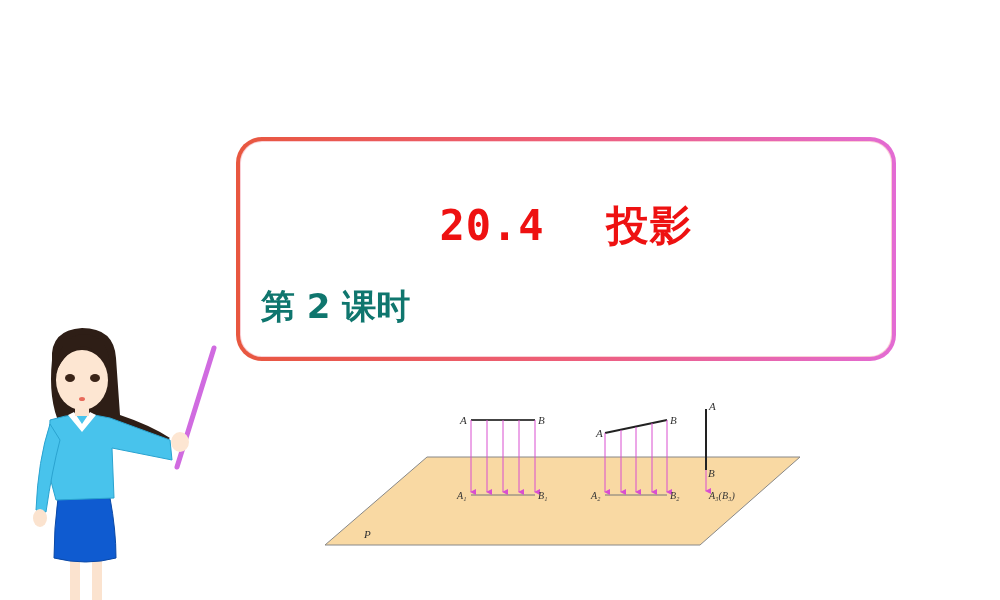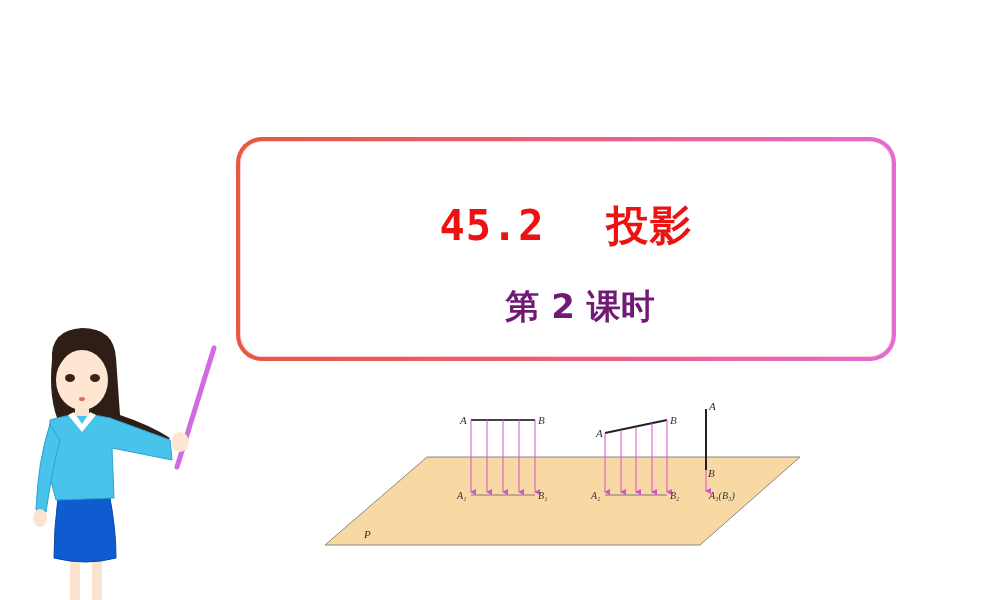--- a/index.html
+++ b/index.html
@@ -22,33 +22,33 @@
   }
   .title-main {
     position: absolute; left: 0; right: 0; top: 56px;
     text-align: center; color: #ee1111; font-weight: bold;
     font-size: 42px; letter-spacing: 1px;
     font-family: "DejaVu Sans", sans-serif;
     white-space: pre;
   }
   .title-main .num { display: inline-block; margin-right: 62px; font-family: "DejaVu Sans Mono", monospace; }
   .title-sub {
-    position: absolute; left: 0; right: 0; top: 142px; text-align: center;
-    color: #701a75; font-weight: bold; font-size: 34px;
-    padding-left: 28px;
+    position: absolute; left: 0; right: 0; top: 142px; 
+    color: #0f766e; font-weight: bold; font-size: 34px;
+    padding-left: 20px;
   }
   .teacher { position: absolute; left: 20px; top: 320px; width: 210px; height: 280px; }
   .diagram { position: absolute; left: 320px; top: 395px; width: 490px; height: 160px; }
 </style>
 </head>
 <body>
 
 <div class="title-frame">
   <div class="title-frame-inner">
-    <div class="title-main"><span class="num">45.2</span><span>投影</span></div>
+    <div class="title-main"><span class="num">20.4</span><span>投影</span></div>
     <div class="title-sub">第 2 课时</div>
   </div>
 </div>
 
 <svg class="teacher" viewBox="0 0 210 280" xmlns="http://www.w3.org/2000/svg">
 
   <path d="M32 40 Q30 10 62 8 Q94 8 96 38 L100 95 Q130 105 150 118 L140 125 Q110 118 92 110 L40 105 Q28 80 32 40 Z" fill="#2e1e16"></path>
 
   <rect x="50" y="238" width="10" height="42" fill="#fbe3cf"></rect>
   <rect x="72" y="238" width="10" height="42" fill="#fbe3cf"></rect>

